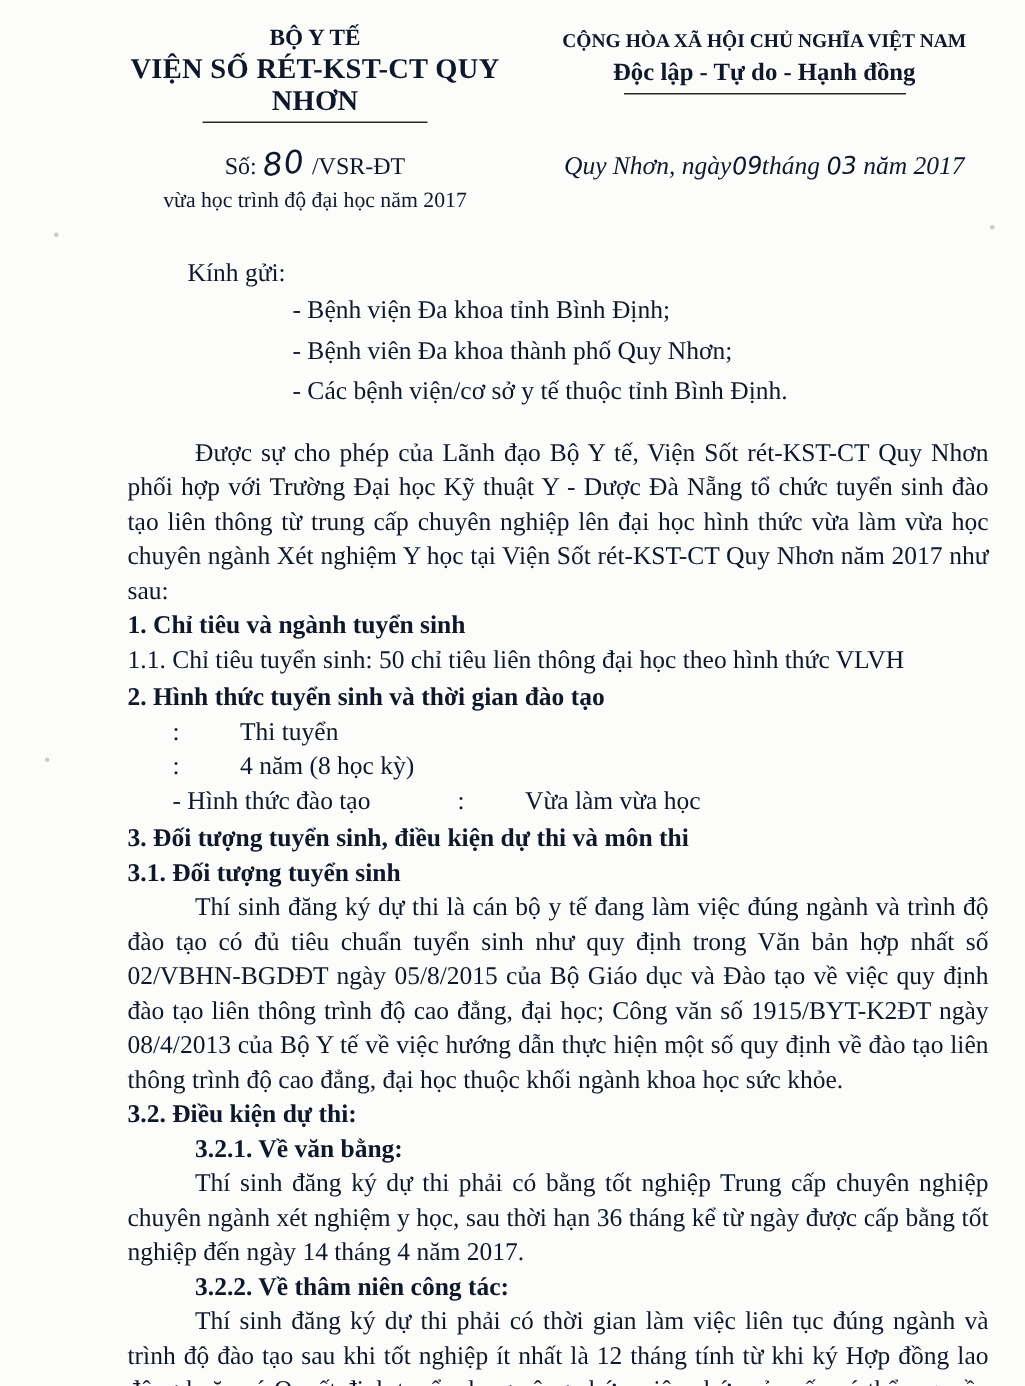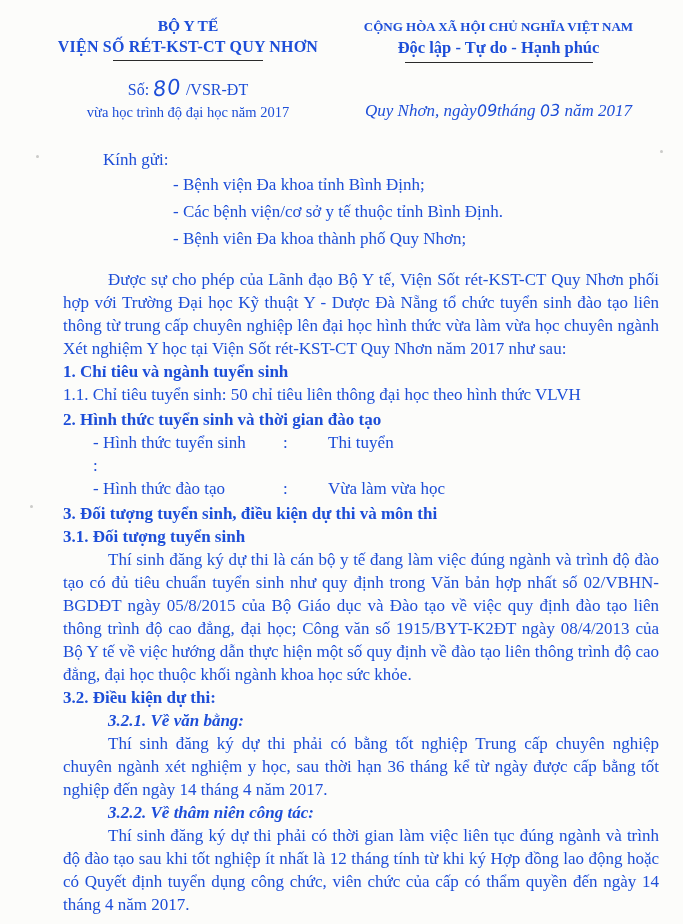--- a/index.html
+++ b/index.html
@@ -1,34 +1,34 @@
 <!DOCTYPE html>
 <html><head>
 <meta charset="utf-8">
 <style>
   html,body{margin:0;padding:0;background:#e8e8e6;}
   .page{
     position:relative;
     width:683px;height:924px;
     margin:0 auto;
     background:#fcfcfa;
-    color:#1d4ed8;
+    color:#0f172a;
     font-family:"Liberation Serif", "DejaVu Serif", serif;
     font-size:17px;
     line-height:23px;
     overflow:hidden;
     box-sizing:border-box;
-    padding:16px 24px 0 63px;
+    padding:16px 24px 0 85px;
   }
   
   .hdr{display:flex; margin-left:-25px;}
   .hdr-left{width:300px;text-align:center;flex:none;}
   .hdr-right{flex:1;text-align:center;}
   .org-ministry{font-size:15.5px;line-height:20px;font-weight:bold;}
-  .org-name{font-size:16px;line-height:21px;font-weight:bold;letter-spacing:.2px;}
+  .org-name{font-size:19px;line-height:21px;font-weight:bold;letter-spacing:.2px;}
   .rule{height:0;border-bottom:1.6px solid #2a2a2a;margin:3px auto 0 auto;}
   .rule-left{width:150px;}
   .rule-right{width:188px;}
   .national{font-size:13px;line-height:21px;font-weight:bold;}
   .motto{font-size:16.5px;line-height:22px;font-weight:bold;}
   .docno{margin-top:16px;font-size:16px;}
   .hand{
     font-family:"DejaVu Sans", sans-serif;
     font-style:italic;
     display:inline-block;
@@ -42,21 +42,21 @@
   .recip{margin-left:110px;line-height:27px;}
   
   .para{text-align:justify;text-indent:45px;margin:0;}
   .h1{font-weight:bold;margin:0;}
   .inline-line{margin:0;}
   .inline-line .lbl{font-weight:normal;}
   .row3{display:flex;margin-left:30px;}
   .row3 .c-label{width:190px;flex:none;}
   .row3 .c-colon{width:45px;flex:none;text-align:left;}
   .row3 .c-value{flex:1;}
-  .h3i{font-weight:bold;font-style:italic;margin:0 0 0 45px;}
+  .h3i{font-weight:bold;margin:0 0 0 45px;}
   .mt2{margin-top:2px;}
   
   .speck{position:absolute;background:#9a9a98;border-radius:50%;opacity:.5;}
 </style>
 </head>
 <body>
 
 <div class="page">
 
   <div class="hdr">
@@ -66,51 +66,51 @@
       <div class="rule rule-left"></div>
       <div class="docno">
         <span>Số:</span>
         <span class="hand hand-no">80</span>
         <span>/VSR-ĐT</span>
       </div>
       <div class="subject">vừa học trình độ đại học năm 2017</div>
     </div>
     <div class="hdr-right">
       <div class="national">CỘNG HÒA XÃ HỘI CHỦ NGHĨA VIỆT NAM</div>
-      <div class="motto">Độc lập - Tự do - Hạnh phúc</div>
+      <div class="motto">Độc lập - Tự do - Hạnh đồng</div>
       <div class="rule rule-right"></div>
       <div class="dateline">
         <span>Quy Nhơn, ngày</span><span class="hand hand-date">09</span><span>tháng</span>
         <span class="hand hand-date">03</span>
         <span>năm 2017</span>
       </div>
     </div>
   </div>
 
   <div class="salutation">Kính gửi:</div>
   <div class="recip">- Bệnh viện Đa khoa tỉnh Bình Định;</div>
+  <div class="recip">- Bệnh viên Đa khoa thành phố Quy Nhơn;</div>
   <div class="recip">- Các bệnh viện/cơ sở y tế thuộc tỉnh Bình Định.</div>
-  <div class="recip">- Bệnh viên Đa khoa thành phố Quy Nhơn;</div>
 
   <p class="para" style="margin-top:16px;">Được sự cho phép của Lãnh đạo Bộ Y tế, Viện Sốt rét-KST-CT Quy Nhơn phối hợp với Trường Đại học Kỹ thuật Y - Dược Đà Nẵng tổ chức tuyển sinh đào tạo liên thông từ trung cấp chuyên nghiệp lên đại học hình thức vừa làm vừa học chuyên ngành Xét nghiệm Y học tại Viện Sốt rét-KST-CT Quy Nhơn năm 2017 như sau:</p>
 
   <p class="h1">1. Chỉ tiêu và ngành tuyển sinh</p>
 
   <p class="inline-line"><span class="lbl">1.1. Chỉ tiêu  tuyển sinh:</span><span> 50 chỉ tiêu liên thông đại học theo hình thức VLVH</span></p>
 
 
   <p class="h1 mt2">2. Hình thức tuyển sinh và thời gian đào tạo</p>
 
   <div class="row3">
-    <span class="c-label">- Hình thức tuyển sinh</span>
     <span class="c-colon">:</span>
     <span class="c-value">Thi tuyển</span>
   </div>
   <div class="row3">
     <span class="c-colon">:</span>
+    <span class="c-value">4 năm (8 học kỳ)</span>
   </div>
   <div class="row3">
     <span class="c-label">- Hình thức đào tạo</span>
     <span class="c-colon">:</span>
     <span class="c-value">Vừa làm vừa học</span>
   </div>
 
   <p class="h1 mt2">3. Đối tượng tuyển sinh, điều kiện dự thi và môn thi</p>
   <p class="h1">3.1. Đối tượng tuyển sinh</p>
   <p class="para">Thí sinh đăng ký dự thi là cán bộ y tế đang làm việc đúng ngành và trình độ đào tạo có đủ tiêu chuẩn tuyển sinh như quy định trong Văn bản hợp nhất số 02/VBHN-BGDĐT ngày 05/8/2015 của Bộ Giáo dục và Đào tạo về việc quy định đào tạo liên thông trình độ cao đẳng, đại học; Công văn số 1915/BYT-K2ĐT ngày 08/4/2013 của Bộ Y tế về việc hướng dẫn thực hiện một số quy định về đào tạo liên thông trình độ cao đẳng, đại học thuộc khối ngành khoa học sức khỏe.</p>

